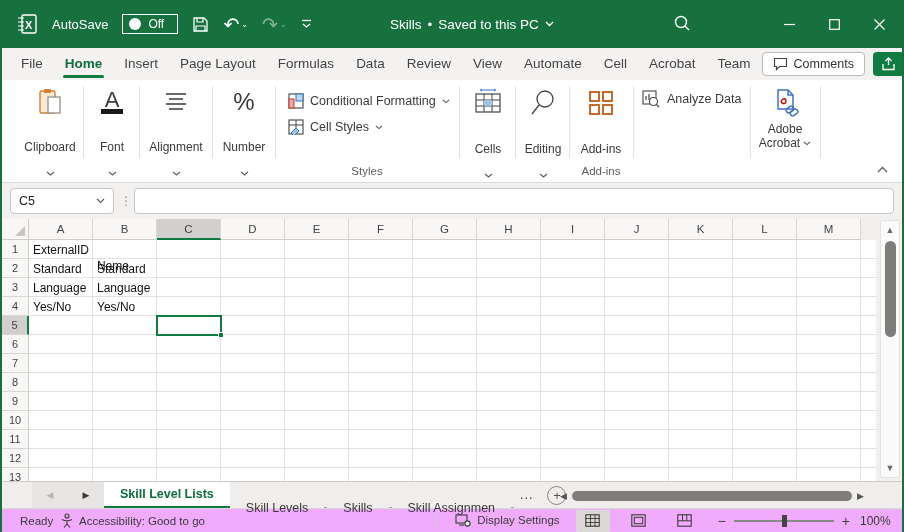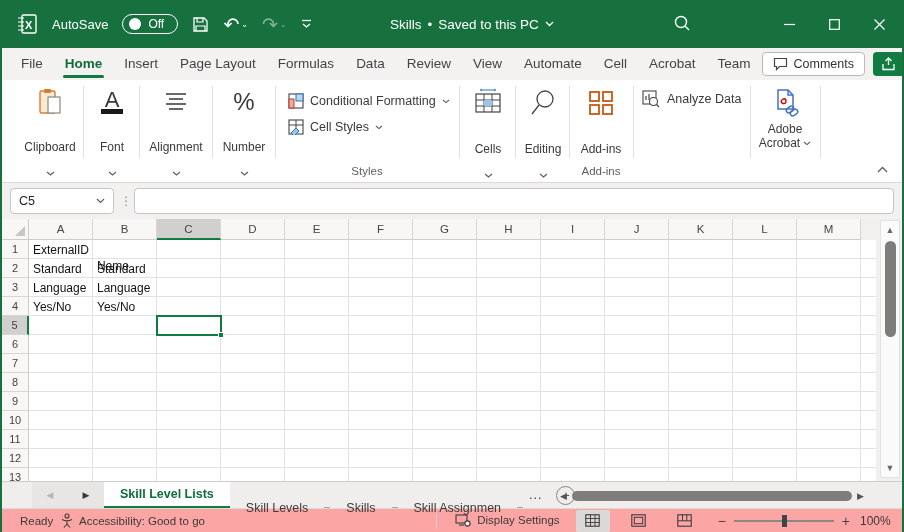--- a/index.html
+++ b/index.html
@@ -5,21 +5,21 @@
   * { margin:0; padding:0; box-sizing:border-box; }
   html,body { width:904px; height:532px; font-family:"Liberation Sans", sans-serif; }
   .window { position:relative; width:904px; height:532px; background:#f0eeed; overflow:hidden;
             border-left:2px solid #16713F; border-right:2px solid #16713F; }
 
   
   .titlebar { position:relative; height:48px; background:#16713F; display:flex; align-items:center; color:#fff; }
   .tb-left { display:flex; align-items:center; gap:14px; padding-left:14px; }
   .xl-logo { width:22px; height:22px; }
   .autosave-lbl { font-size:13px; }
-  .toggle { width:56px; height:20px; border:1.5px solid #fff; border-radius:10px; display:flex; align-items:center; gap:7px; padding:0 6px; cursor:pointer; }
+  .toggle { width:56px; height:20px; border:1.5px solid #fff; border-radius:0; display:flex; align-items:center; gap:7px; padding:0 6px; cursor:pointer; }
   .knob { width:12px; height:12px; background:#fff; border-radius:50%; }
   .toggle-state { font-size:12px; color:#fff; }
   .tb-btn { background:none; border:none; color:#fff; display:flex; align-items:center; gap:2px; cursor:pointer; }
   .dim { opacity:.45; }
   .tb-title { position:absolute; left:388px; top:0; height:48px; display:flex; align-items:center; gap:6px; font-size:13.5px; color:#fff; }
   .tb-search { position:absolute; left:664px; top:8px; width:32px; height:32px; background:none; border:none; cursor:pointer; }
   .tb-controls { position:absolute; right:0; top:0; height:48px; display:flex; }
   .winbtn { width:45px; height:48px; background:none; border:none; display:flex; align-items:center; justify-content:center; cursor:pointer; }
 
   
@@ -77,30 +77,30 @@
   .vscroll { position:absolute; right:2px; top:1px; width:20px; height:258px; background:#fafafa; border:1px solid #e4e2e1; border-radius:2px; }
   .vthumb { position:absolute; left:4px; top:20px; width:11px; height:96px; background:#7f7d7b; border-radius:6px; cursor:grab; }
   .sarrow { position:absolute; left:0; width:100%; text-align:center; font-size:9px; color:#6b6968; cursor:pointer; }
 
   
   .sheet-bar { position:relative; height:27px; background:#f0eeed; border-top:1px solid #cfcdcb; display:flex; align-items:stretch; }
   .tabnav { width:72px; margin-left:30px; background:#e8e6e5; display:flex; align-items:center; justify-content:space-around; }
   .tabnav span { font-size:9px; cursor:pointer; }
   .sheettab { display:flex; align-items:center; padding:0 16px; font-size:12.5px; color:#3b3a39; cursor:pointer; white-space:nowrap; }
   .sheettab.active { background:#fff; color:#0E6E3C; font-weight:bold; border-bottom:2.5px solid #107C41; }
-  .sheettab.inactive { border-right:6px solid #a3a3a3;margin-top:25px; }
+  .sheettab.inactive { border-right:3px solid #a3a3a3;margin-top:25px; }
   .tab-ellipsis { display:flex; align-items:center; padding:0 6px; font-size:12.5px; color:#3b3a39; letter-spacing:1px; }
   .newsheet { width:19px; height:19px; margin:4px 6px 0 8px; border:1px solid #8a8886; border-radius:50%; background:none; color:#555; font-size:13px; line-height:15px; cursor:pointer; }
   .sheet-dots { border:none; background:none; color:#444; font-size:11px; line-height:4px; margin:0 10px; cursor:pointer; }
   .hscroll { position:absolute; left:558px; right:12px; top:7px; height:13px; display:flex; align-items:center; gap:5px; }
   .hthumb { flex:1; height:10px; background:#7f7d7b; border-radius:6px; cursor:grab; max-width:280px; }
   .harrow { font-size:9px; color:#555; cursor:pointer; }
 
   
-  .status-bar { height:24px; background:#fca5a5; border-top:1px solid #dcdad9; display:flex; align-items:center; font-size:11.5px; color:#3b3a39; }
+  .status-bar { height:24px; background:#f0abfc; border-top:1px solid #dcdad9; display:flex; align-items:center; font-size:11.5px; color:#3b3a39; }
   .sb-ready { padding-left:18px; width:58px; }
   .sb-acc { display:flex; align-items:center; gap:5px; cursor:pointer; }
   .sb-right { margin-left:auto; display:flex; align-items:center; height:100%; }
   .sb-sep { width:1px; height:16px; background:#d0cecd; margin:0 8px; }
   .sb-display { display:flex; align-items:flex-start; gap:6px; padding:0 10px; cursor:pointer; }
   .viewbtn { width:34px; height:22px; display:flex; align-items:center; justify-content:center; background:none; border:none; cursor:pointer; margin:0 6px; }
   .viewbtn.active { background:#dbd9d8; border-radius:2px; }
   .zoomctl { display:flex; align-items:center; gap:8px; margin:0 10px; }
   .zoom-track { position:relative; width:100px; height:2px; background:#8a8886; }
   .zoom-thumb { position:absolute; left:48px; top:-5px; width:5px; height:12px; background:#444; cursor:grab; }

